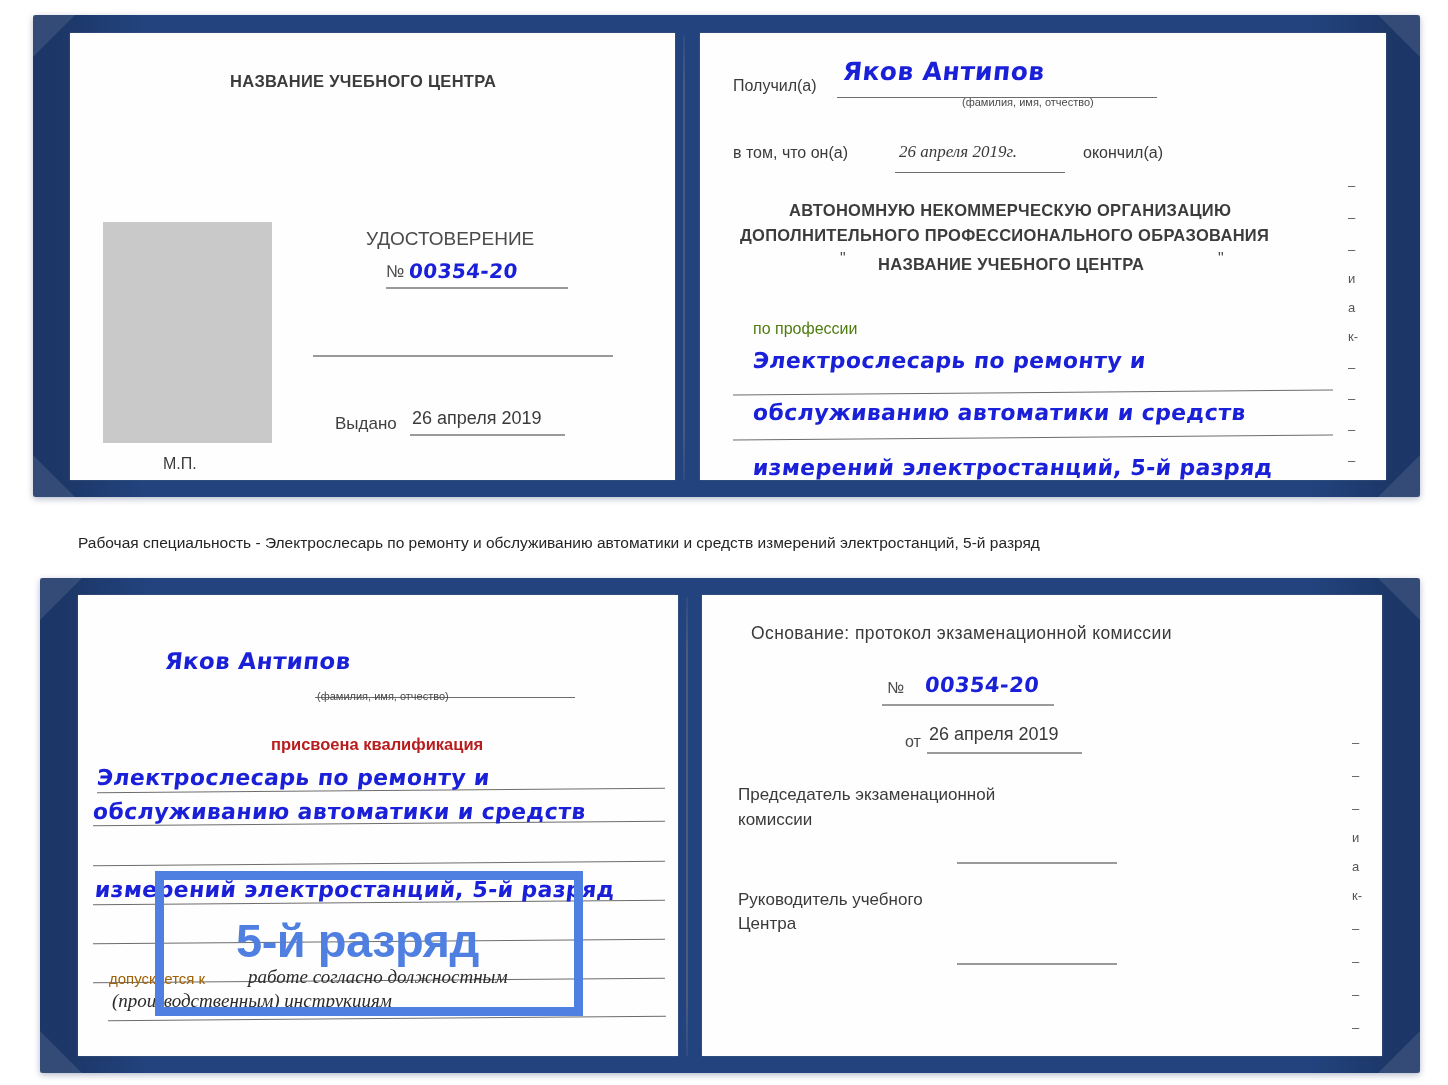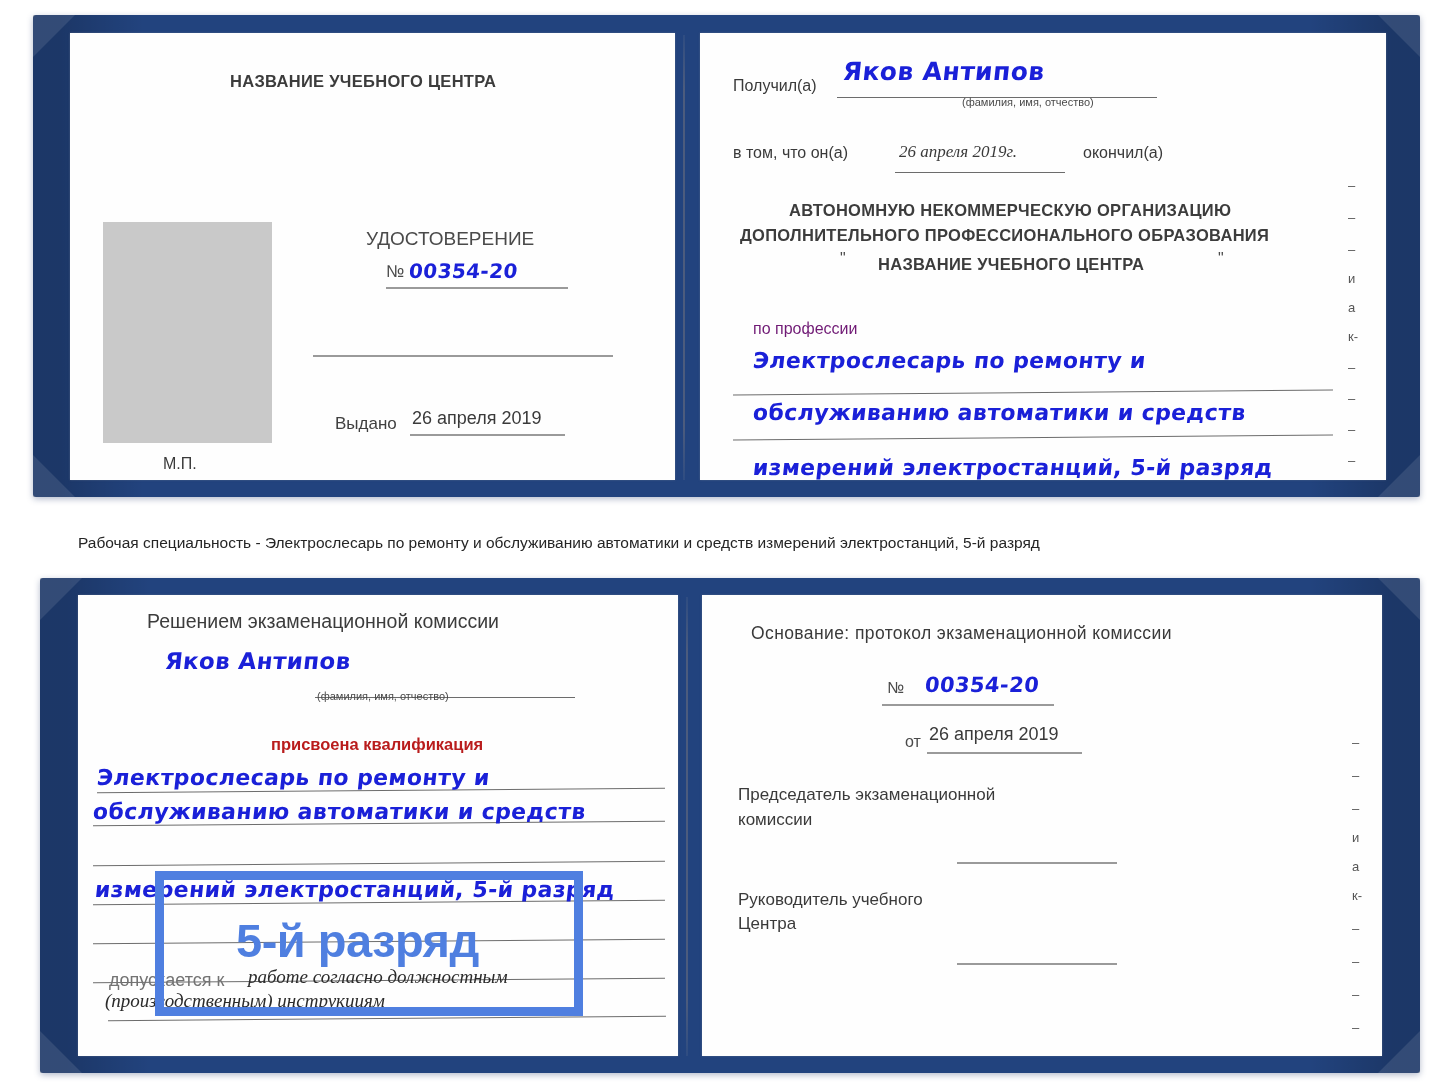--- a/index.html
+++ b/index.html
@@ -158,21 +158,21 @@
   <div class="t serif-it" style="left:899px; top:142px; font-size:17px;">26 апреля 2019г.</div>
   <div class="rule dark" style="left:895px; top:172px; width:170px;"></div>
   <div class="t" style="left:1083px; top:144px; font-size:16px; color:#3a3a3a;">окончил(а)</div>
 
   <div class="t ttl-center" style="left:740px; top:226px; font-size:16.5px;">ДОПОЛНИТЕЛЬНОГО ПРОФЕССИОНАЛЬНОГО ОБРАЗОВАНИЯ</div>
   <div class="t ttl-center" style="left:789px; top:201px; font-size:16.5px;">АВТОНОМНУЮ НЕКОММЕРЧЕСКУЮ ОРГАНИЗАЦИЮ</div>
   <div class="t" style="left:840px; top:250px; font-size:16px; color:#4a4a4a;">"</div>
   <div class="t ttl-center" style="left:878px; top:255px; font-size:16.5px;">НАЗВАНИЕ УЧЕБНОГО ЦЕНТРА</div>
   <div class="t" style="left:1218px; top:250px; font-size:16px; color:#4a4a4a;">"</div>
 
-  <div class="t" style="left:753px; top:320px; font-size:16px; color:#701a75;">по профессии</div>
+  <div class="t" style="left:753px; top:320px; font-size:16px; color:#4d7c0f;">по профессии</div>
 
   <div class="t hand" style="left:753px; top:348px; font-size:22px;">Электрослесарь по ремонту и</div>
   <div class="rule dark" style="left:733px; top:392px; width:600px; transform:rotate(-0.5deg);"></div>
 
   <div class="t hand" style="left:753px; top:400px; font-size:22px;">обслуживанию автоматики и средств</div>
   <div class="rule dark" style="left:733px; top:437px; width:600px; transform:rotate(-0.5deg);"></div>
 
   <div class="t hand" style="left:753px; top:455px; font-size:22px;">измерений электростанций, 5-й разряд</div>
 
   <div style="position:absolute; left:1348px; top:178px; width:30px;">
@@ -195,43 +195,42 @@
     <div class="fold" style="left:0px; top:0px; width:42px; height:42px; clip-path:polygon(0 0,100% 0,0 100%);"></div>
     <div class="fold" style="right:0px; top:0px; width:42px; height:42px; clip-path:polygon(100% 0,100% 100%,0 0);"></div>
     <div class="fold" style="left:0px; bottom:0px; width:42px; height:42px; clip-path:polygon(0 0,0 100%,100% 100%);"></div>
     <div class="fold" style="right:0px; bottom:0px; width:42px; height:42px; clip-path:polygon(100% 0,100% 100%,0 100%);"></div>
   </div>
 
   <div class="paper" style="left:78px; top:595px; width:600px; height:461px;"></div>
   <div class="paper" style="left:702px; top:595px; width:680px; height:461px;"></div>
   <div class="spine" style="left:686px; top:597px; height:459px;"></div>
 
-  <div class="t" style="left:147px; top:610px; font-size:19.5px; color:#3c3c3c;">Решением экзаменационной комиссии</div>
 
   <div class="t hand" style="left:165px; top:648px; font-size:23px;">Яков Антипов</div>
   <div class="rule dark" style="left:315px; top:697px; width:260px;"></div>
   <div class="t tiny" style="left:317px; top:690px;">(фамилия, имя, отчество)</div>
 
   <div class="t" style="left:271px; top:735px; font-size:16.5px; color:#b91c1c;font-weight:bold;">присвоена квалификация</div>
 
   <div class="rule dark" style="left:97px; top:790px; width:568px; transform:rotate(-0.45deg);"></div>
   <div class="rule dark" style="left:93px; top:823px; width:572px; transform:rotate(-0.45deg);"></div>
   <div class="rule dark" style="left:93px; top:863px; width:572px; transform:rotate(-0.45deg);"></div>
   <div class="rule dark" style="left:93px; top:902px; width:572px; transform:rotate(-0.45deg);"></div>
   <div class="rule dark" style="left:93px; top:941px; width:572px; transform:rotate(-0.45deg);"></div>
   <div class="rule dark" style="left:93px; top:980px; width:572px; transform:rotate(-0.45deg);"></div>
   <div class="rule dark" style="left:108px; top:1018px; width:558px; transform:rotate(-0.45deg);"></div>
 
   <div class="t hand" style="left:97px; top:765px; font-size:22px;">Электрослесарь по ремонту и</div>
   <div class="t hand" style="left:93px; top:823px; font-size:22px; margin-top:-24px;">обслуживанию автоматики и средств</div>
   <div class="t hand" style="left:95px; top:877px; font-size:22px;">измерений электростанций, 5-й разряд</div>
 
-  <div class="t" style="left:109px; top:970px; font-size:18px; color:#737373;">допускается к</div>
+  <div class="t" style="left:109px; top:970px; font-size:15px; color:#a16207;">допускается к</div>
   <div class="t hand-it" style="left:248px; top:966px; font-size:19px;">работе согласно должностным</div>
-  <div class="t hand-it" style="left:105px; top:990px; font-size:19px;">(производственным) инструкциям</div>
+  <div class="t hand-it" style="left:112px; top:990px; font-size:19px;">(производственным) инструкциям</div>
 
   <div class="hl-box" style="left:155px; top:871px; width:428px; height:145px;"></div>
   <div class="hl-label" style="left:203px; top:913px;margin-left:33px;">5-й разряд</div>
 
   <div class="t" style="left:751px; top:623px; font-size:17.5px; color:#3a3a3a; letter-spacing:.4px;">Основание: протокол экзаменационной комиссии</div>
 
   <div class="t" style="left:887px; top:679px; font-size:16px; color:#4a4a4a;">№</div>
   <div class="t hand" style="left:925px; top:673px; font-size:21px;">00354-20</div>
   <div class="rule" style="left:882px; top:704px; width:172px;"></div>
 

